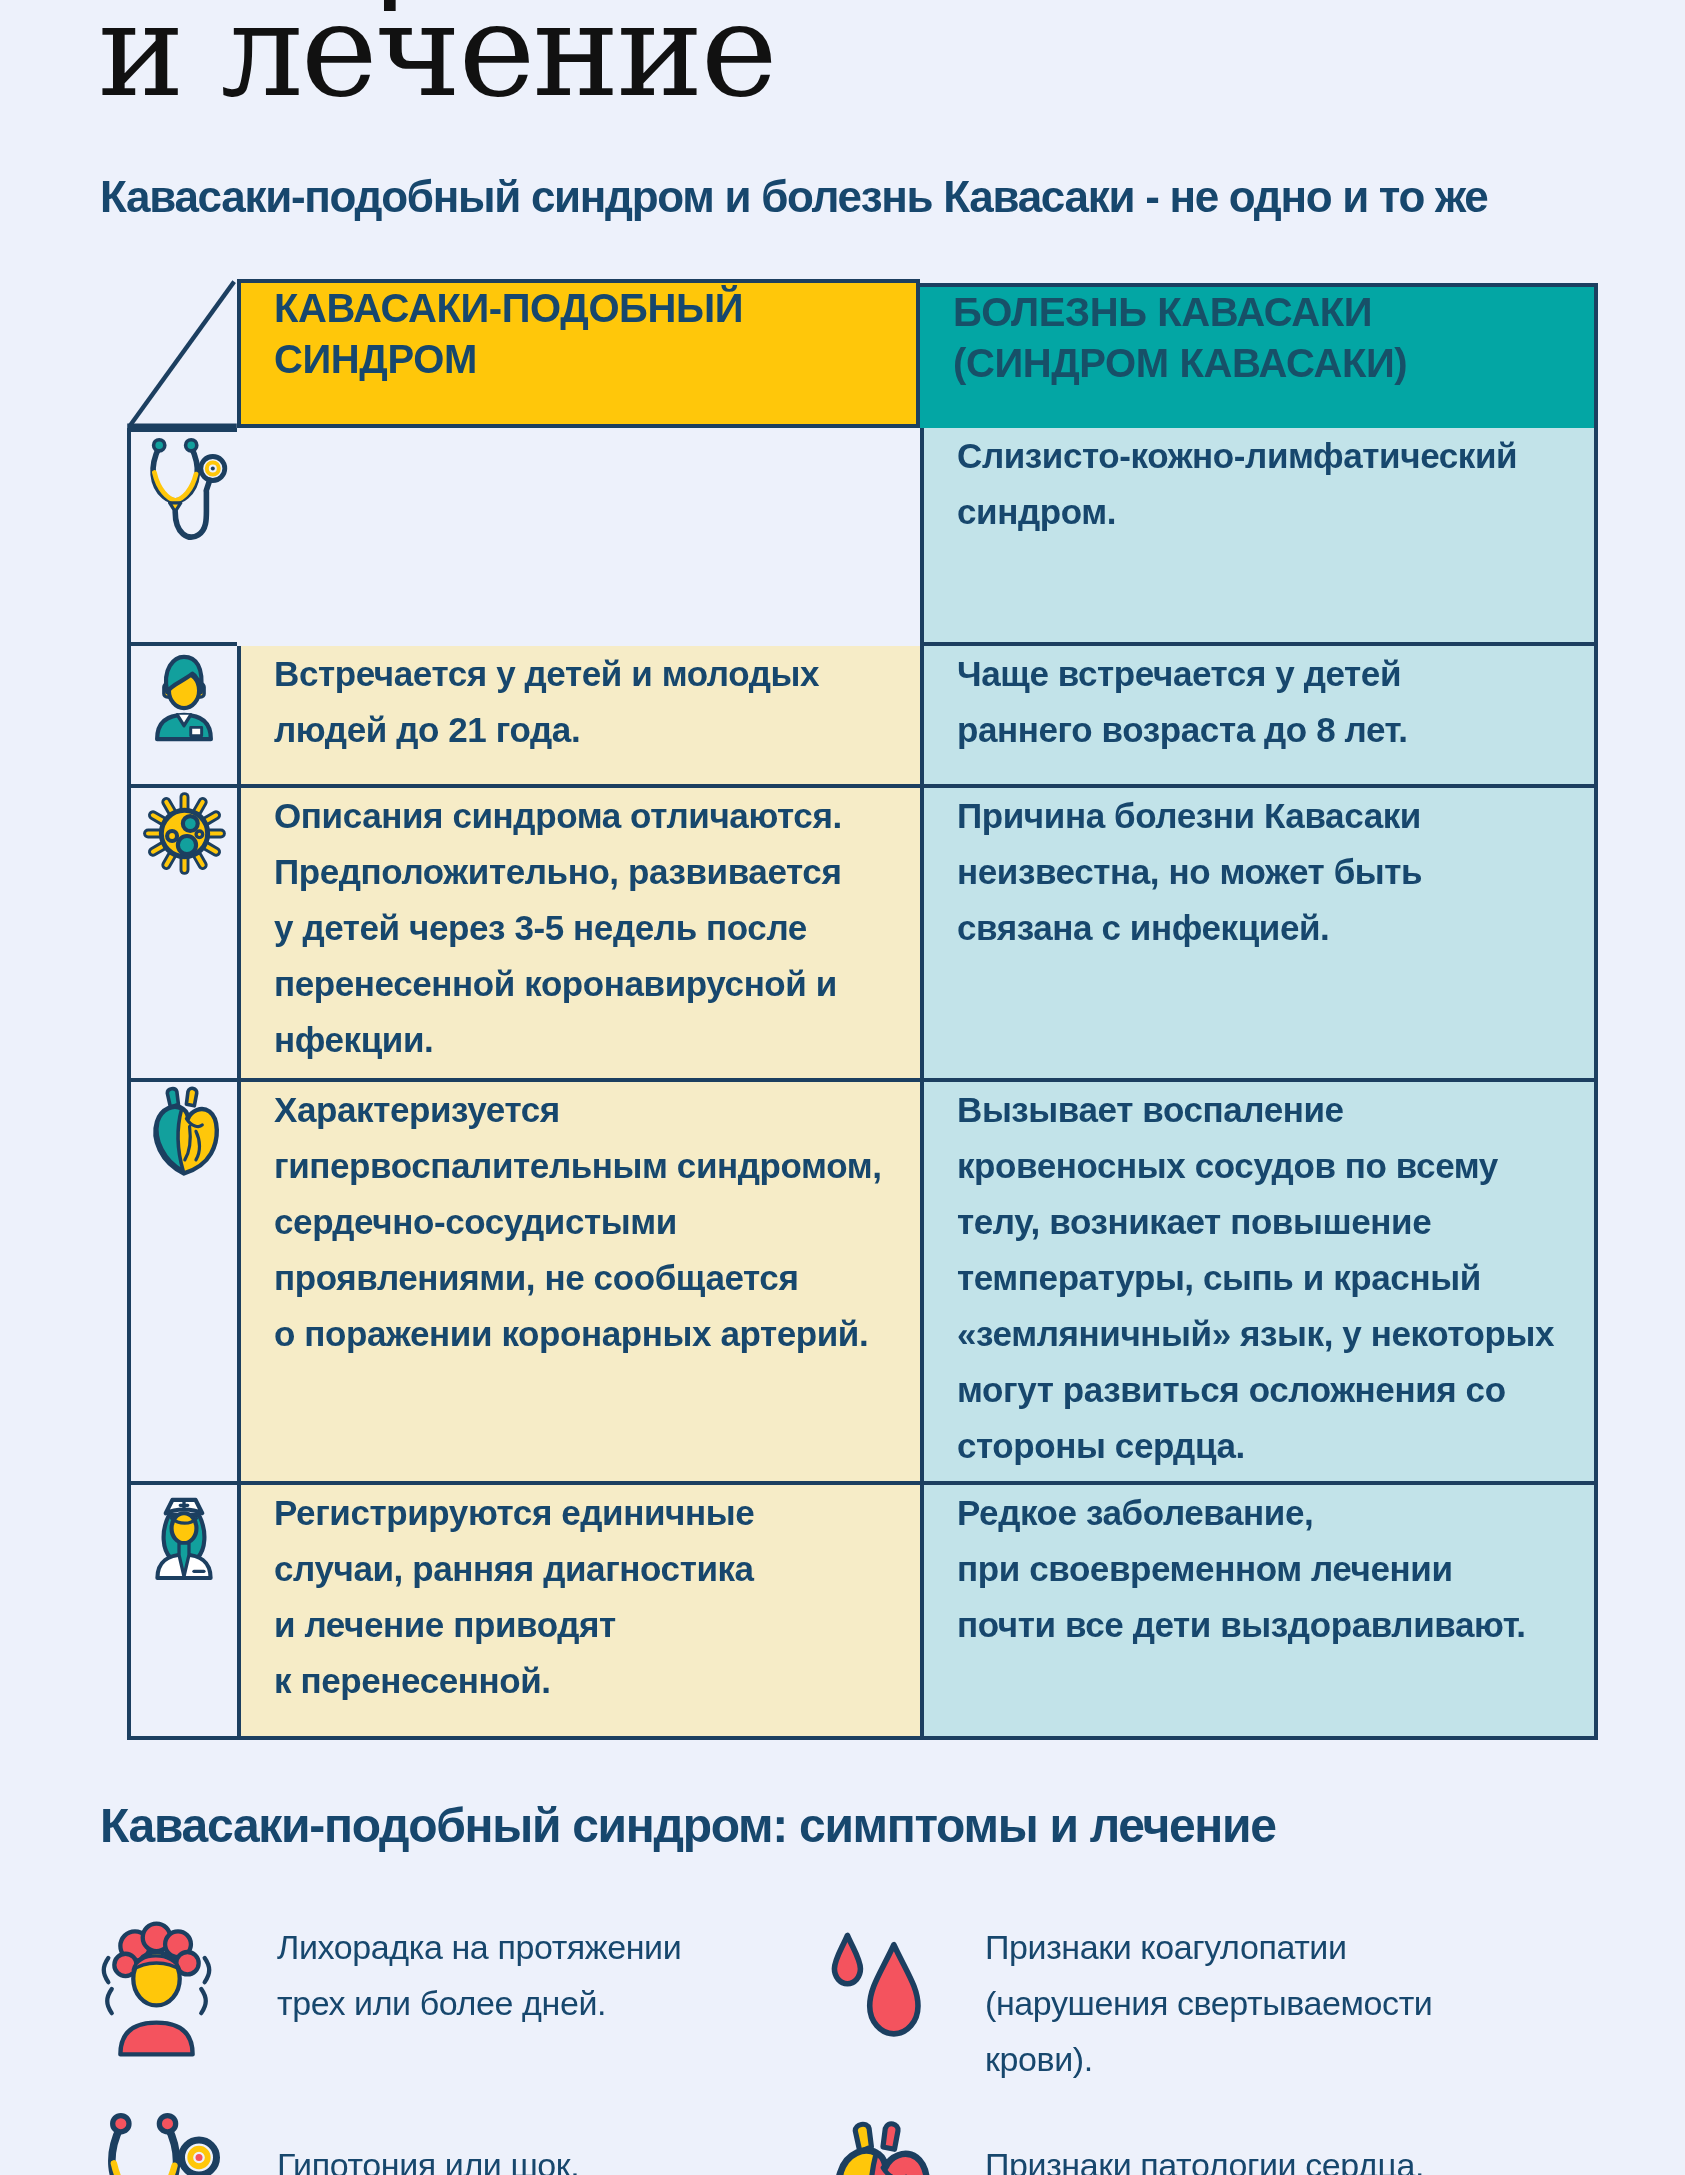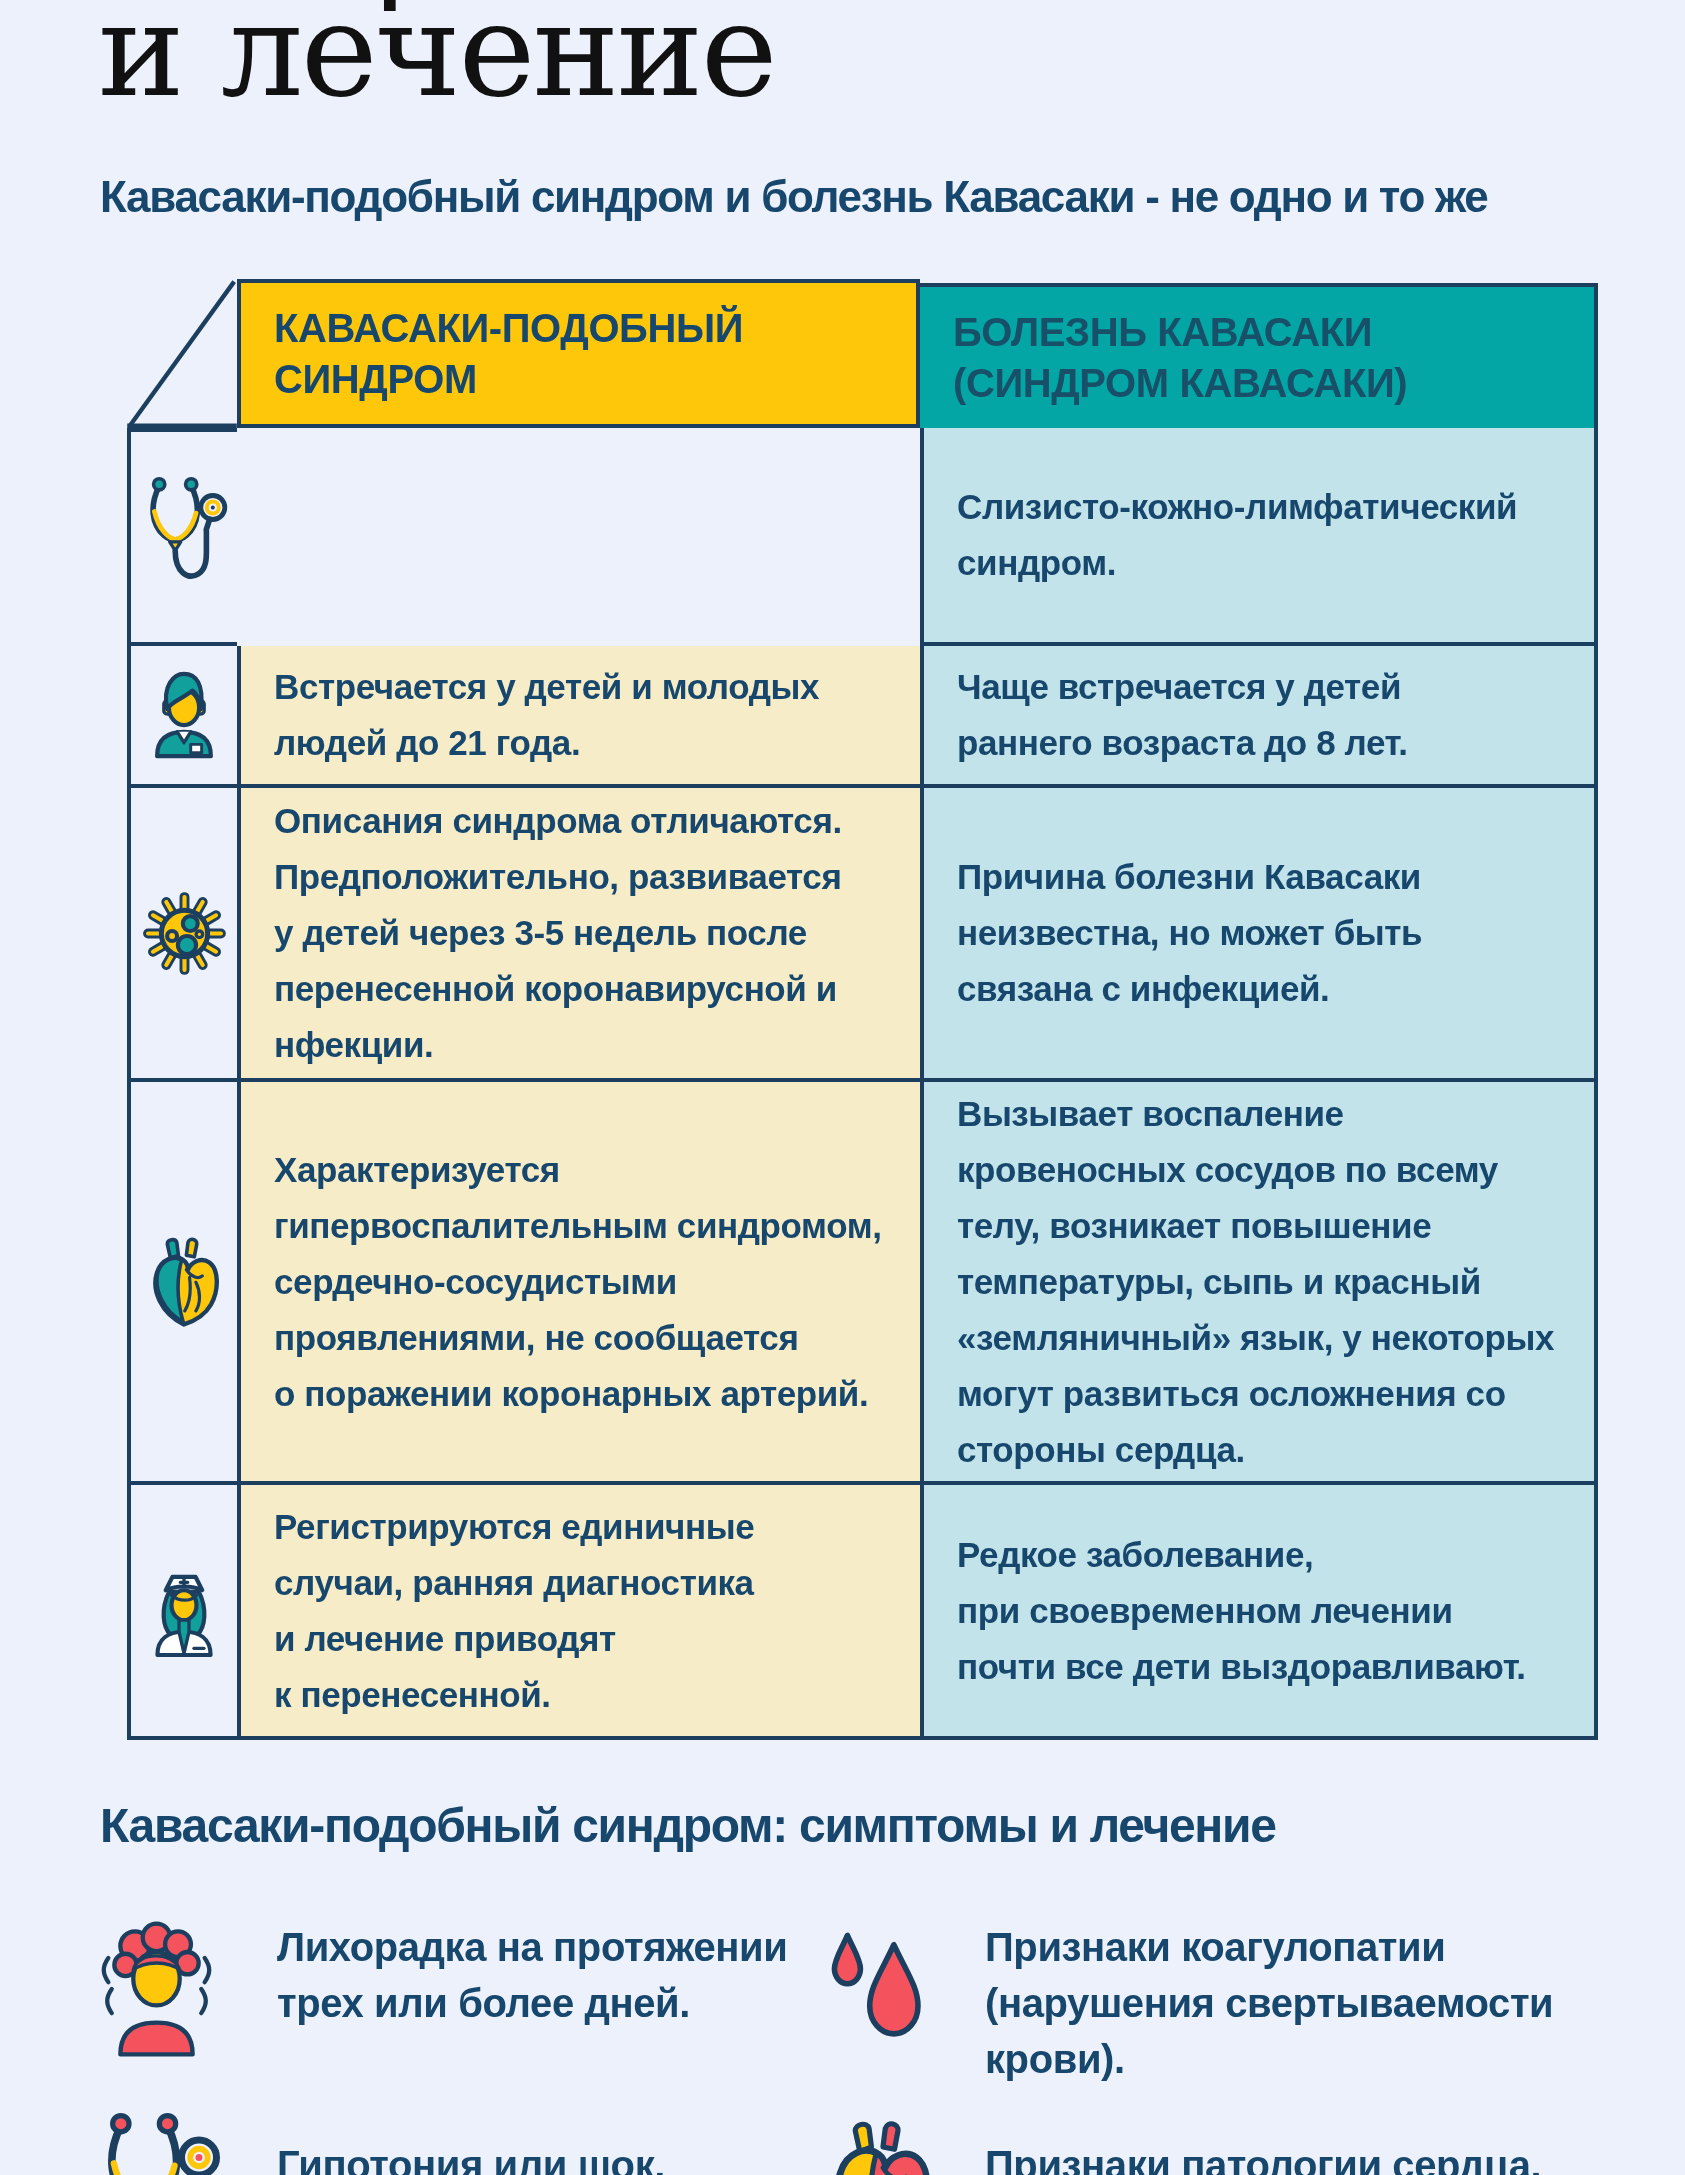--- a/index.html
+++ b/index.html
@@ -20,42 +20,42 @@
   #title-fragment{left:369px;top:0;width:105px;height:10.5px;overflow:hidden}
   #title-fragment span{position:absolute;left:0;top:-119px;font-family:"DejaVu Serif",serif;
     font-size:130px;line-height:130px;color:var(--title-text)}
   #page-title{left:98px;top:-5.3px;font-family:"DejaVu Serif",serif;font-size:130px;
     line-height:110px;letter-spacing:-2.6px;color:var(--title-text);font-weight:500}
   #page-subtitle{left:100px;top:172px;font-size:44px;font-weight:bold;
     letter-spacing:-1.3px;color:var(--navy-text);white-space:nowrap}
 
   
   #cmp-table{left:127px;top:279px;width:1470px;height:1461px}
-  .cell{position:absolute;display:flex;align-items:center}
+  .cell{position:absolute;display:flex;}
   .hdr{font-size:40px;line-height:51px;font-weight:bold;letter-spacing:-0.4px;
     padding-left:33px;padding-right:17.6px;white-space:pre-line}
   #hdr-left{left:110px;top:0;width:683px;height:149px;background:var(--yellow);
     border:4.4px solid var(--outline-navy);color:var(--navy-text)}
   #hdr-right{left:793px;top:4px;width:678px;height:149px;background:var(--teal);
     border:4.4px solid var(--outline-navy);border-left:none;color:var(--teal-header-text)}
   .icon-cell{left:0;width:110px;border-left:4.4px solid var(--outline-navy);
     border-bottom:4.4px solid var(--outline-navy);justify-content:center}
   .c1{left:110px;width:683px;background:var(--light-yellow)}
   .c2{left:793px;width:678px;background:var(--light-teal);border-right:4.4px solid var(--outline-navy)}
   .c1,.c2{border-left:4.4px solid var(--outline-navy);border-bottom:4.4px solid var(--outline-navy);
     padding:0 23px 0 33px}
   .r1{top:149px;height:218px}.r2{top:367px;height:142px}.r3{top:509px;height:294px}
   .r4{top:803px;height:403px}.r5{top:1206px;height:255px}
   .txt{font-size:35px;line-height:56px;font-weight:bold;letter-spacing:-0.4px;
     white-space:pre-line;color:var(--navy-text)}
 
   
   #symptoms-heading{left:100px;top:1798px;font-size:48px;font-weight:bold;
     letter-spacing:-1.3px;color:var(--navy-text);white-space:nowrap}
-  .sym-txt{font-size:40px;line-height:56px;font-weight:bold;letter-spacing:-0.4px;
+  .sym-txt{font-size:34px;line-height:56px;font-weight:normal;letter-spacing:-0.4px;
     white-space:pre-line;color:var(--navy-text)}
   #sym1-icon{left:95px;top:1915px}#sym1-text{left:277px;top:1919px}
   #sym2-icon{left:823px;top:1928px}#sym2-text{left:985px;top:1919px}
   #sym3-icon{left:92px;top:2105px}#sym3-text{left:277px;top:2137px}
   #sym4-icon{left:816px;top:2114px}#sym4-text{left:985px;top:2137px}
 
   svg{display:block}
 </style>
 </head>
 <body>

